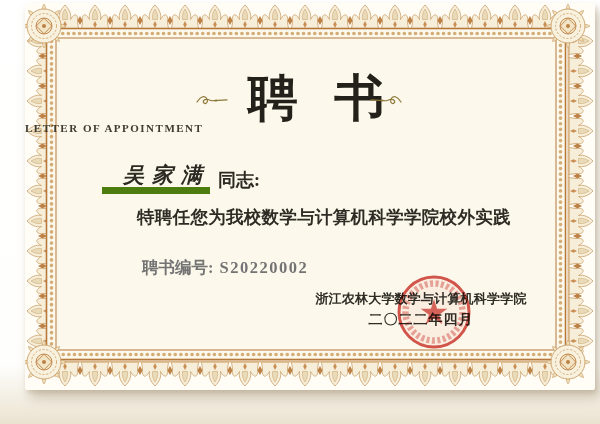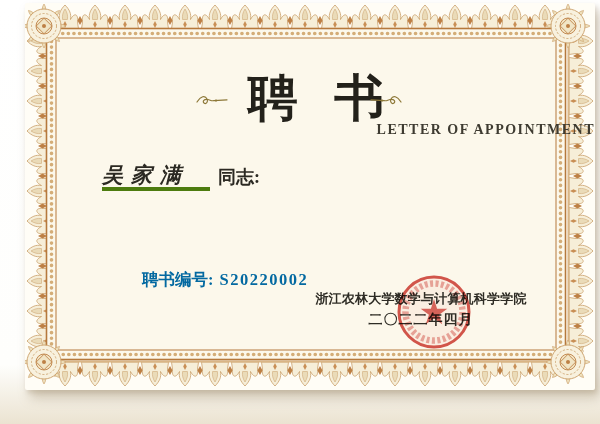--- a/index.html
+++ b/index.html
@@ -18,37 +18,37 @@
   .content{position:absolute;left:0;top:0;width:570px;height:387px;}
   .title{
     position:absolute;left:0;top:58px;width:570px;text-align:center;
     font-size:50px;line-height:58px;font-weight:700;color:#23211a;
     letter-spacing:4px;word-spacing:16px;margin:8px;
   }
   .flourish{position:absolute;top:90px;width:34px;height:16px;}
   .flourish.left{left:170px;}
   .flourish.right{left:344px;transform:scaleX(-1);}
   .subtitle{
-    position:absolute;left:0;top:119px;width:570px;text-align:right;
-    font-size:14px;letter-spacing:1.5px;color:#3e3b31;font-weight:600;
+    position:absolute;left:0;top:119px;width:570px;text-align:left;
+    font-size:11px;letter-spacing:1.5px;color:#3e3b31;font-weight:600;
   }
   .name-row{position:absolute;left:77px;top:158px;height:30px;white-space:nowrap;}
   .uline{
-    display:inline-block;width:108px;height:26px;text-align:left;
-    border-bottom:4px solid #4d7c0f;vertical-align:bottom;
+    display:inline-block;width:108px;height:26px;text-align:right;
+    border-bottom:7px solid #4d7c0f;vertical-align:bottom;
   }
   .recipient{font-size:21px;font-style:italic;font-weight:600;letter-spacing:8px;color:#2b2922;}
   .salutation{font-size:18px;font-weight:700;color:#2b2922;margin-left:8px;vertical-align:bottom;line-height:28px;}
   .body-line{
     position:absolute;left:80px;width:450px;font-size:17.5px;line-height:26px;
     font-weight:700;color:#2e2c25;letter-spacing:0.3px;
   }
   .body-line.l1{top:201px;text-indent:32px;}
   .body-line.l2{top:227px;}
-  .serial{position:absolute;left:117px;top:266px;font-size:16.5px;font-weight:700;color:#0369a1;}
+  .serial{position:absolute;left:117px;top:254px;font-size:16.5px;font-weight:700;color:#737373;}
   .serial .val{margin-left:6px;letter-spacing:1.5px;}
   .sign-col{position:absolute;left:290px;width:212px;text-align:center;color:#2e2c25;}
   .issuer{top:287px;font-size:13px;font-weight:700;letter-spacing:0.2px;}
   .date{top:308px;font-size:14px;font-weight:700;letter-spacing:1px;}
   .seal{position:absolute;left:370px;top:270px;width:78px;height:78px;mix-blend-mode:multiply;}
 </style>
 </head>
 <body>
 
 <div class="page">
@@ -119,20 +119,21 @@
       <svg class="flourish right" viewBox="0 0 34 16">
         <path d="M2 9 C6 3 10 2 12 6 C13.5 9 11 11.5 9 10 C7.2 8.7 9 5.5 13 6.5 C17 7.5 16 8.2 19 7.6 L32 6.8" stroke="#8d7838" stroke-width="1.2" fill="none" stroke-linecap="round"></path>
         <circle cx="21" cy="7.6" r="1.1" fill="#8d7838"></circle>
       </svg>
       <div class="subtitle">LETTER OF APPOINTMENT</div>
 
       <div class="name-row">
         <span class="uline"><span class="recipient">吴家满</span></span><span class="salutation">同志:</span>
       </div>
 
+      <div class="body-line l1">特聘任您为我校数学与计算机科学学院校外实践</div>
 
       <div class="serial">
         <span>聘书编号:</span><span class="val">S20220002</span>
       </div>
 
       <div class="sign-col date">二〇二二年四月</div>
       <div class="sign-col issuer">浙江农林大学数学与计算机科学学院</div>
 
       <svg class="seal" viewBox="0 0 78 78">
         <g opacity="0.88">

